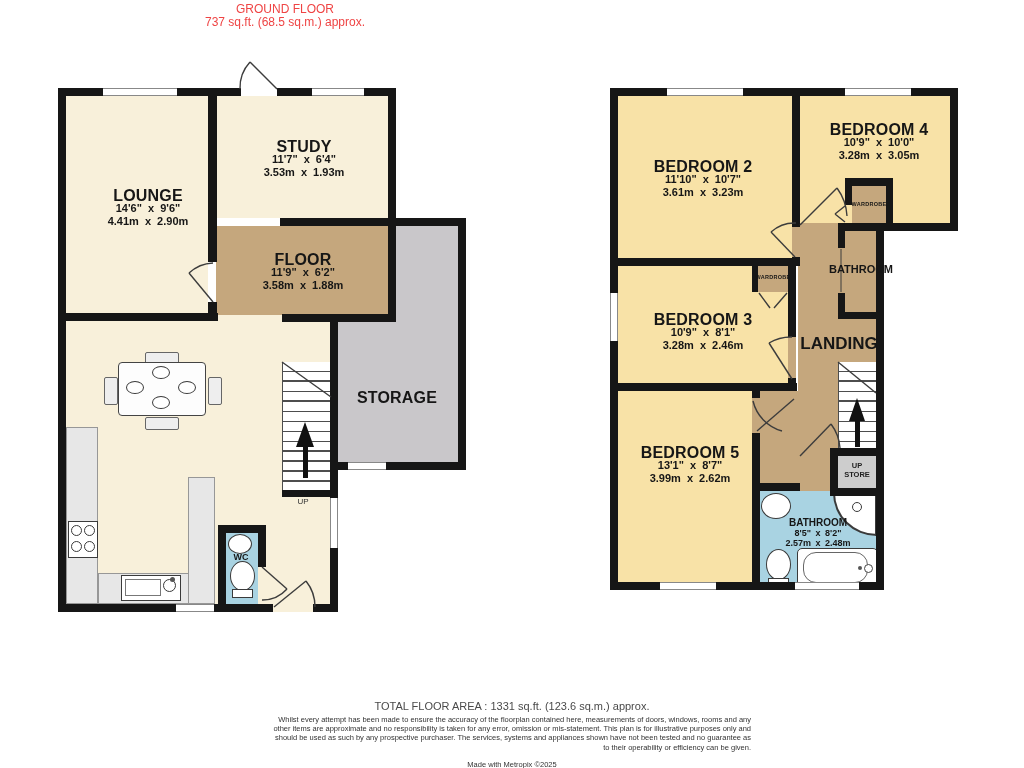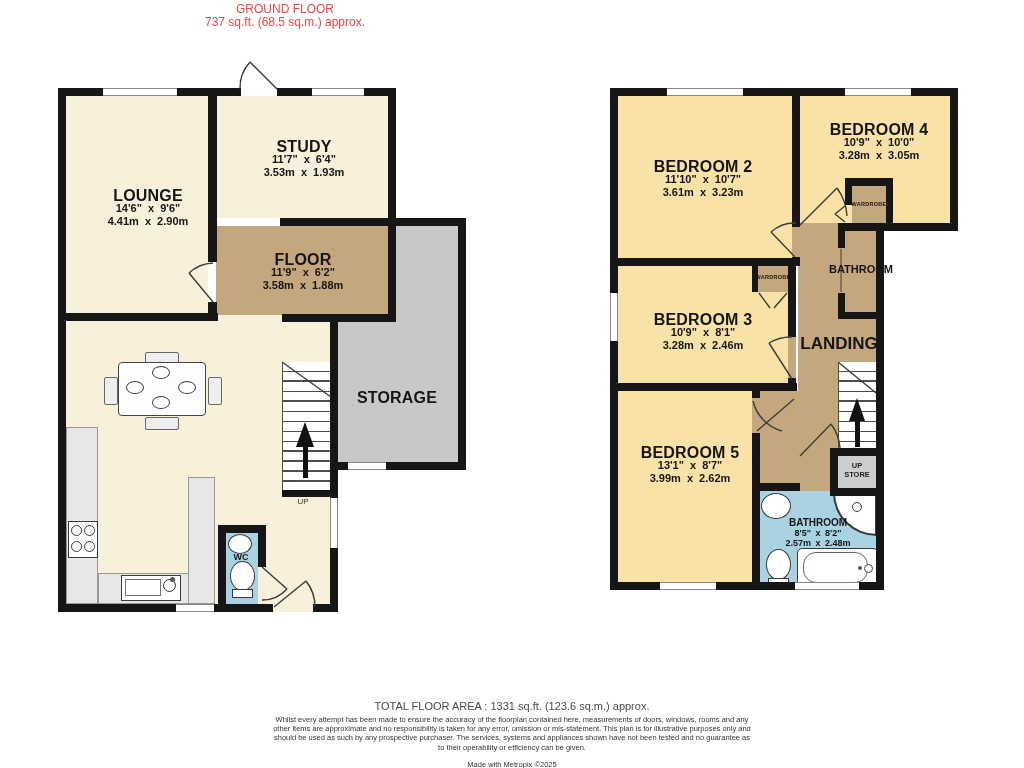--- a/index.html
+++ b/index.html
@@ -19,21 +19,21 @@
   .win-h{position:absolute;background:#fff;border-top:1.5px solid #888;border-bottom:1.5px solid #888;box-sizing:border-box;}
   .win-v{position:absolute;background:#fff;border-left:1.5px solid #888;border-right:1.5px solid #888;box-sizing:border-box;}
   .stairs{position:absolute;background:repeating-linear-gradient(to bottom,#fff 0 8.5px,#4d4d4d 8.5px 10px);border-left:1px solid #4d4d4d;box-sizing:border-box;}
   .lbl{position:absolute;transform:translateX(-50%);text-align:center;white-space:nowrap;color:#161616;}
   .rname{font-size:16px;font-weight:bold;line-height:13px;letter-spacing:.2px;}
   .rdim{font-size:11px;font-weight:bold;line-height:13px;word-spacing:3px;}
   .sm{font-size:10px;font-weight:bold;line-height:11px;}
   .smd{font-size:9px;font-weight:bold;line-height:10px;word-spacing:2px;}
   .tiny{font-size:5.5px;font-weight:bold;letter-spacing:.3px;}
   .hdr{position:absolute;transform:translateX(-50%);text-align:center;color:#ef4444;font-size:12px;line-height:13px;white-space:nowrap;}
-  .foot{position:absolute;transform:translateX(-50%);text-align:center;color:#4a4a4a;}
+  .foot{position:absolute;transform:translateX(-50%);text-align:right;color:#4a4a4a;}
   svg{position:absolute;left:0;top:0;pointer-events:none;}
 </style>
 </head>
 <body>
 
 <div id="canvas">
 
   <div>
 
     <div class="room room-g" style="left:66px;top:96px;width:142px;height:217px"></div>

